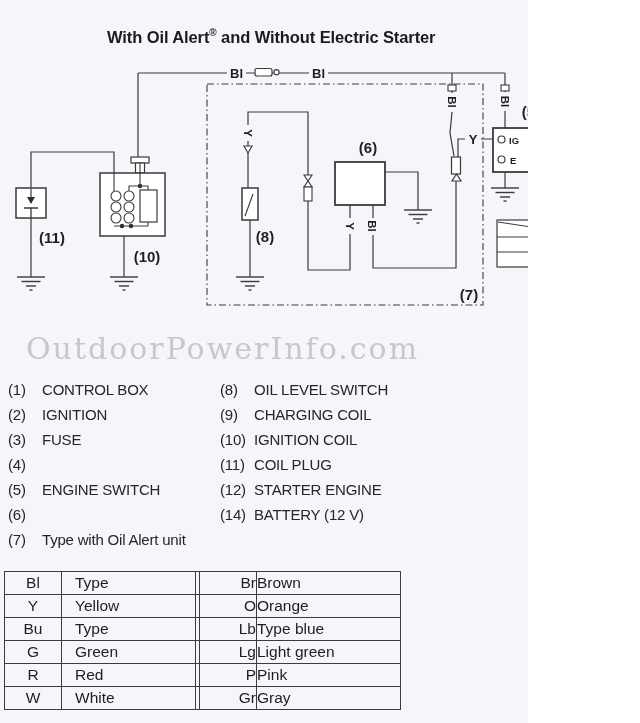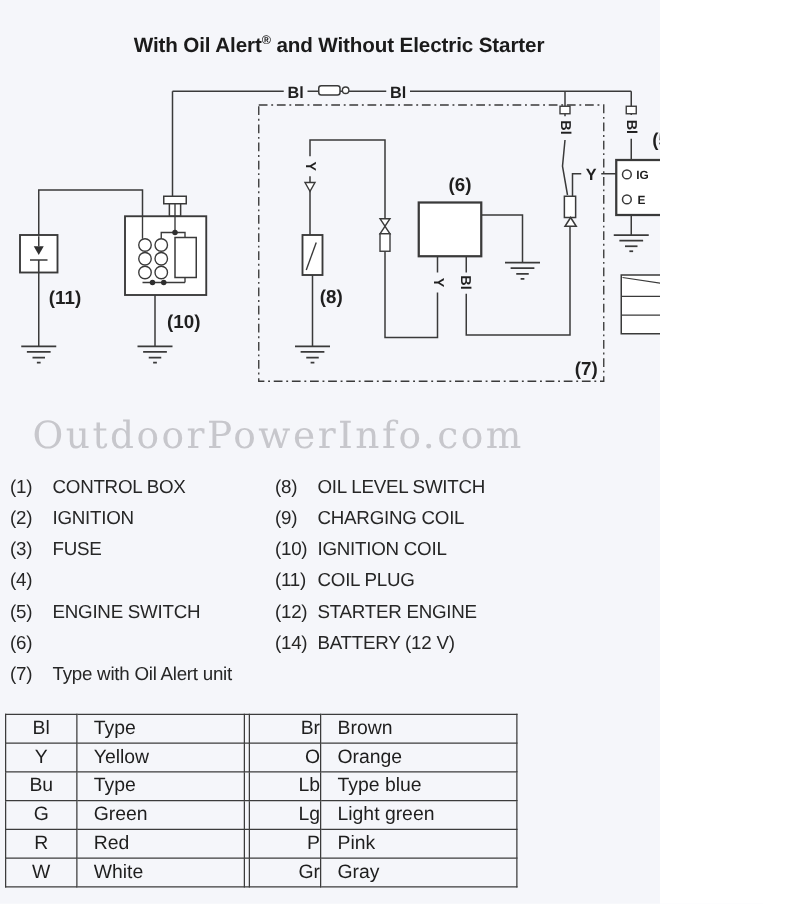--- a/index.html
+++ b/index.html
@@ -25,21 +25,21 @@
         letter-spacing:-0.2px;white-space:nowrap;}
   .c1 .num{width:34px;}
   .c2 .num{width:34px;}
   .ctable{position:absolute;left:4px;top:571px;border-collapse:collapse;
           font-size:15.5px;color:#1e1e1e;}
   .ctable td{border:1.5px solid #3c3c3c;height:22px;padding:0;}
   .ctable td.code{width:56px;text-align:center;}
   .ctable td.n1{width:120px;padding-left:13px;}
   .ctable td.sp{width:3px;}
   .ctable td.c2w{width:56px;text-align:right;}
-  .ctable td.n2{width:143px;padding-left:13px;}
+  .ctable td.n2{width:143px;padding-left:0;}
 </style>
 </head>
 <body>
 
 <div class="page">
 
   <div class="title"><span>With Oil Alert</span><sup>®</sup><span> and Without Electric Starter</span></div>
 
   <svg width="640" height="330" viewBox="0 0 640 330">
     <defs>

